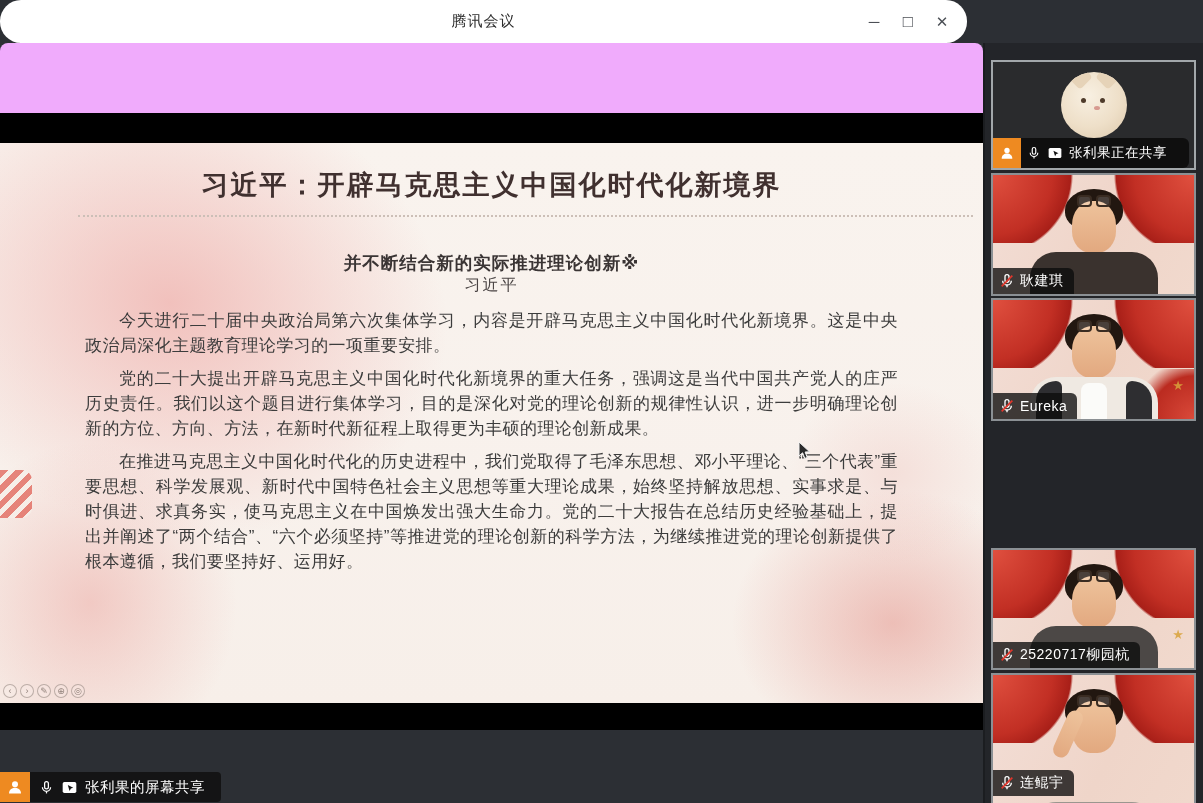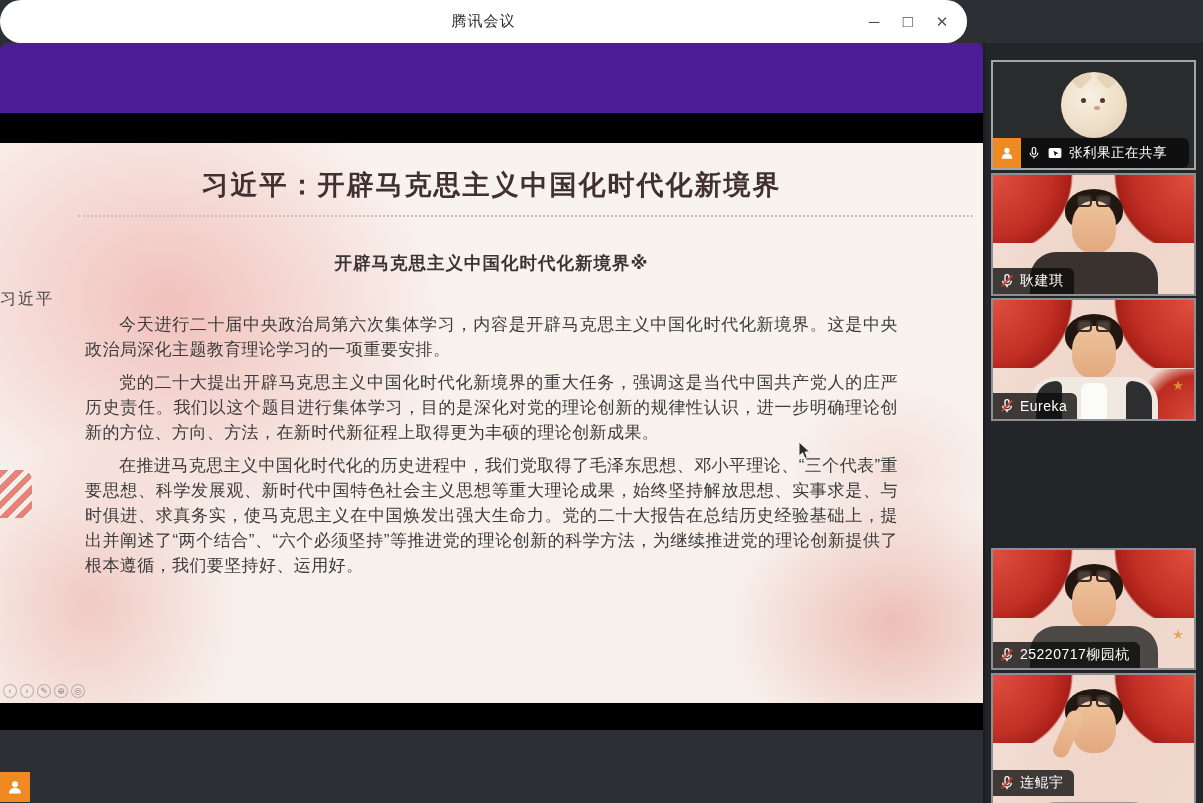--- a/index.html
+++ b/index.html
@@ -8,41 +8,41 @@
 
   
   .titlebar{position:absolute;left:0;top:0;width:967px;height:43px;background:#ffffff;display:flex;align-items:center;justify-content:center;border-radius:21px;}
   .titlebar .app-title{font-size:15px;color:#2b2b2b;letter-spacing:1px;}
   .win-controls{position:absolute;right:8px;top:0;height:43px;display:flex;align-items:center;}
   .win-btn{width:34px;height:34px;display:flex;align-items:center;justify-content:center;color:#4b4f55;font-size:15px;cursor:default;}
   .win-btn.max{font-size:17px;}
   .win-btn.close{font-size:15px;}
 
   
-  .stage{position:absolute;left:0;top:43px;width:983px;height:568px;background:#4c1d95;border-radius:8px;}
+  .stage{position:absolute;left:0;top:43px;width:983px;height:568px;background:#f0abfc;border-radius:8px;}
   .bar-black-top{position:absolute;left:0;top:70px;width:983px;height:30px;background:#000;}
   .bar-black-bottom{position:absolute;left:0;top:660px;width:983px;height:27px;background:#000;}
 
   
   .doc{position:absolute;left:0;top:100px;width:983px;height:560px;background:linear-gradient(180deg,#f9f3ee 0%,#f8f1ec 60%,#f7efe9 100%);overflow:hidden;}
   .wm{position:absolute;pointer-events:none;}
   .wm1{left:-220px;top:-160px;width:780px;height:640px;background:radial-gradient(closest-side,rgba(240,184,180,.85),rgba(240,184,180,0) 72%);transform:rotate(16deg);}
   .wm2{left:-120px;top:230px;width:420px;height:460px;background:radial-gradient(closest-side,rgba(236,170,164,.55),rgba(236,170,164,0) 70%);}
   .wm3{right:-140px;bottom:-110px;width:460px;height:380px;background:radial-gradient(closest-side,rgba(220,110,100,.38),rgba(220,110,100,0) 70%);}
   .wm4{right:-60px;top:200px;width:300px;height:260px;background:radial-gradient(closest-side,rgba(238,190,184,.35),rgba(238,190,184,0) 70%);}
   .flagbit{position:absolute;left:0;top:327px;width:32px;height:48px;border-radius:0 10px 10px 0;opacity:.75;
     background:repeating-linear-gradient(135deg,#e06156 0 6px,#f6efe9 6px 11px);}
   .doc-inner{position:relative;padding-top:14px;}
   .doc-title{margin:10px 40px 0;text-align:center;font-size:27px;font-weight:bold;color:#40302f;letter-spacing:2px;}
   .doc-meta{margin-top:6px;text-align:center;font-size:15px;color:#a4968e;letter-spacing:1px;}
   .doc-meta .gap{display:inline-block;width:46px;}
   .doc-dotted{margin:0 10px 0 78px;margin-top:12px;border-bottom:2px dotted #ccbfb7;height:0;}
   .article-title{margin-top:34px;text-align:center;font-size:17.5px;font-weight:bold;color:#3a3434;letter-spacing:1px;}
-  .article-author{margin-top:14px;text-align:left;font-size:16px;color:#4a4444;letter-spacing:2px;}
-  .article-body{margin-top:2px;padding:0 85px;}
+  .article-author{text-align:center;font-size:16px;color:#4a4444;letter-spacing:2px;}
+  .article-body{margin-top:12px;padding:0 85px;}
   .article-body p{margin:0 0 8px 0;font-size:17px;line-height:25px;color:#3c3c3c;text-indent:2em;text-align:justify;letter-spacing:.4px;}
 
   
   .ghost-toolbar{position:absolute;left:3px;bottom:5px;display:flex;gap:3px;}
   .gbtn{width:14px;height:14px;border-radius:50%;border:1px solid rgba(140,125,118,.55);color:rgba(120,105,98,.8);font-size:9px;line-height:12px;display:flex;align-items:center;justify-content:center;background:rgba(255,255,255,.12);}
 
   
   .cursor{position:absolute;left:798px;top:398px;width:13px;height:19px;}
 
   
@@ -129,21 +129,21 @@
     <div class="doc">
       <div class="wm wm1"></div>
       <div class="wm wm2"></div>
       <div class="wm wm3"></div>
       <div class="wm wm4"></div>
       <div class="flagbit"></div>
 
       <div class="doc-inner">
         <div class="doc-title">习近平：开辟马克思主义中国化时代化新境界</div>
         <div class="doc-dotted"></div>
-        <div class="article-title">开辟马克思主义中国化时代化新境界※</div>
+        <div class="article-title">并不断结合新的实际推进理论创新※</div>
         <div class="article-author">习近平</div>
         <div class="article-body">
           <p>今天进行二十届中央政治局第六次集体学习，内容是开辟马克思主义中国化时代化新境界。这是中央政治局深化主题教育理论学习的一项重要安排。</p>
           <p>党的二十大提出开辟马克思主义中国化时代化新境界的重大任务，强调这是当代中国共产党人的庄严历史责任。我们以这个题目进行集体学习，目的是深化对党的理论创新的规律性认识，进一步明确理论创新的方位、方向、方法，在新时代新征程上取得更为丰硕的理论创新成果。</p>
           <p>在推进马克思主义中国化时代化的历史进程中，我们党取得了毛泽东思想、邓小平理论、“三个代表”重要思想、科学发展观、新时代中国特色社会主义思想等重大理论成果，始终坚持解放思想、实事求是、与时俱进、求真务实，使马克思主义在中国焕发出强大生命力。党的二十大报告在总结历史经验基础上，提出并阐述了“两个结合”、“六个必须坚持”等推进党的理论创新的科学方法，为继续推进党的理论创新提供了根本遵循，我们要坚持好、运用好。</p>
         </div>
       </div>
 
       <div class="ghost-toolbar">
         <div class="gbtn">‹</div>
@@ -159,20 +159,36 @@
     <svg class="cursor" viewBox="0 0 13 19">
       <path d="M1 1 L1 15 L4.6 11.8 L6.8 17.4 L9.3 16.4 L7.1 11 L11.6 10.8 Z" fill="#2b2b2b" stroke="#f5f5f5" stroke-width="1"></path>
     </svg>
 
     <div class="share-banner">
       <div class="host-box">
         <svg width="18" height="18" viewBox="0 0 24 24">
             <circle cx="12" cy="8.2" r="4" fill="#fff"></circle>
             <path d="M4 20.5c0-4.6 3.6-7.6 8-7.6s8 3 8 7.6z" fill="#fff"></path>
           </svg>
+      </div>
+      <div class="banner-bar">
+        <span class="icn">
+          <svg width="15" height="17" viewBox="0 0 24 24">
+              <rect x="9" y="2.5" width="6" height="11.5" rx="3" fill="none" stroke="#fff" stroke-width="2"></rect>
+              <path d="M5.5 11.5a6.5 6.5 0 0 0 13 0" stroke="#fff" stroke-width="2" fill="none"></path>
+              <line x1="12" y1="18" x2="12" y2="21.5" stroke="#fff" stroke-width="2"></line>
+            </svg>
+        </span>
+        <span class="icn">
+          <svg width="17" height="15" viewBox="0 0 24 22">
+              <rect x="2" y="3" width="20" height="16" rx="2.5" fill="#fff"></rect>
+              <path d="M9.5 7.5 l8 3.8 -3.4 1.1 -2 3.8 z" fill="#141414"></path>
+            </svg>
+        </span>
+        <span>张利果的屏幕共享</span>
       </div>
     </div>
   </div>
 
   <div class="sidebar">
     <div class="sidebar-edge"></div>
 
     <div class="tile t1">
       <div class="cat">
         <span class="ear l"></span>

